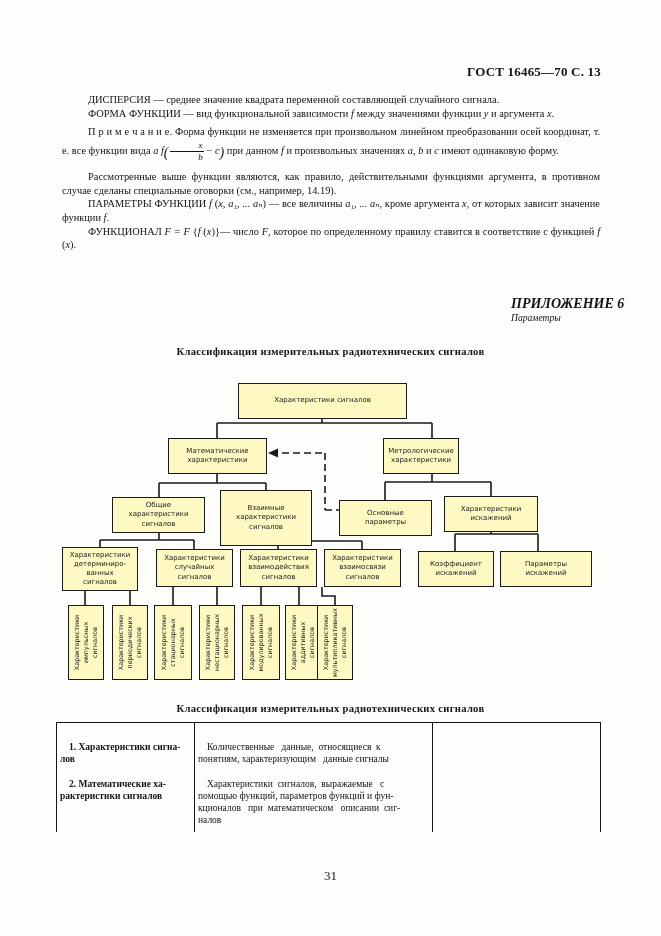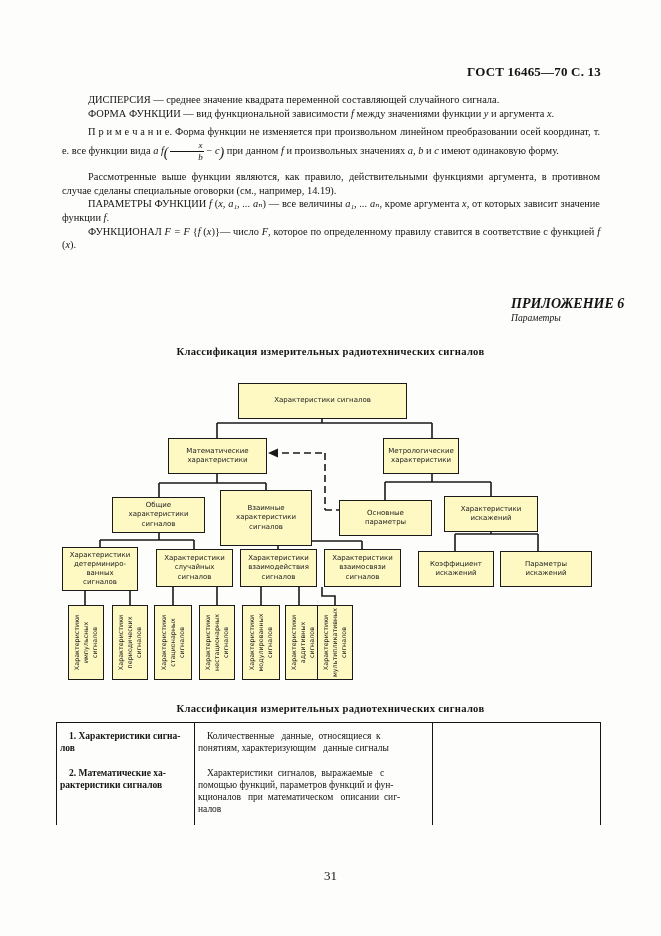--- a/index.html
+++ b/index.html
@@ -43,21 +43,21 @@
       font-size:8.8px;line-height:1.3;padding:3px 4px;white-space:pre-line;min-height:27px;
       letter-spacing:.4px}
   .c1{width:138px;border-right:1.3px solid #141414}
   .c2{width:238px;border-right:1.3px solid #141414}
   .c3{flex:1}
   .tbody{display:flex;min-height:102px}
   .tbody .cell{padding:0 5px 6px 3px;font-size:9.5px;line-height:12px}
   .tbody .cell p{white-space:pre-line;text-indent:9px}
   .tc-term p{font-weight:bold}
   .tc-def p{white-space:pre-wrap !important}
-  .tbody .cell p:first-child{margin-top:7px}
+  .tbody .cell p:first-child{margin-top:18px}
   .tbody .cell p + p{margin-top:13px}
 
   .page-number{position:absolute;top:868px;left:0;width:100%;text-align:center;font-size:13px}
 </style>
 </head>
 <body>
 
 <div class="page">
 
   <div class="doc-header">ГОСТ 16465—70 С. 13</div>

